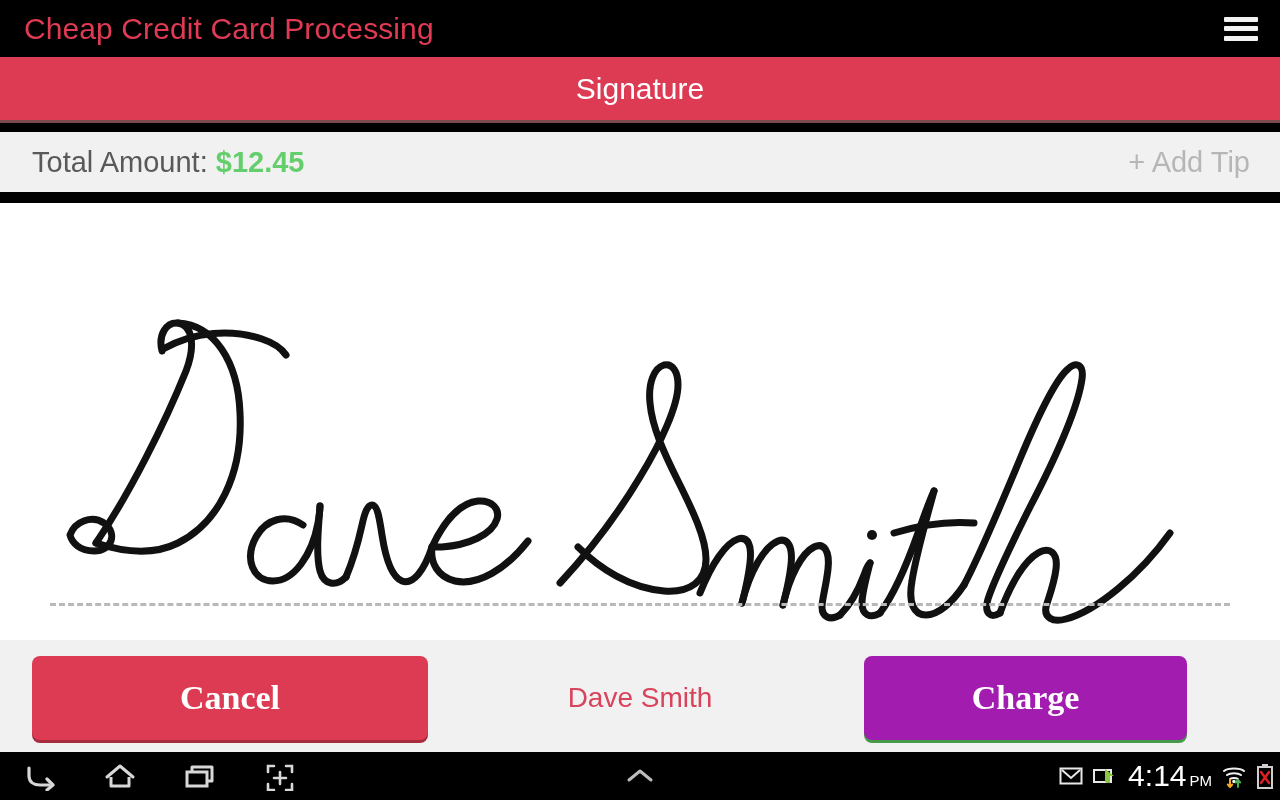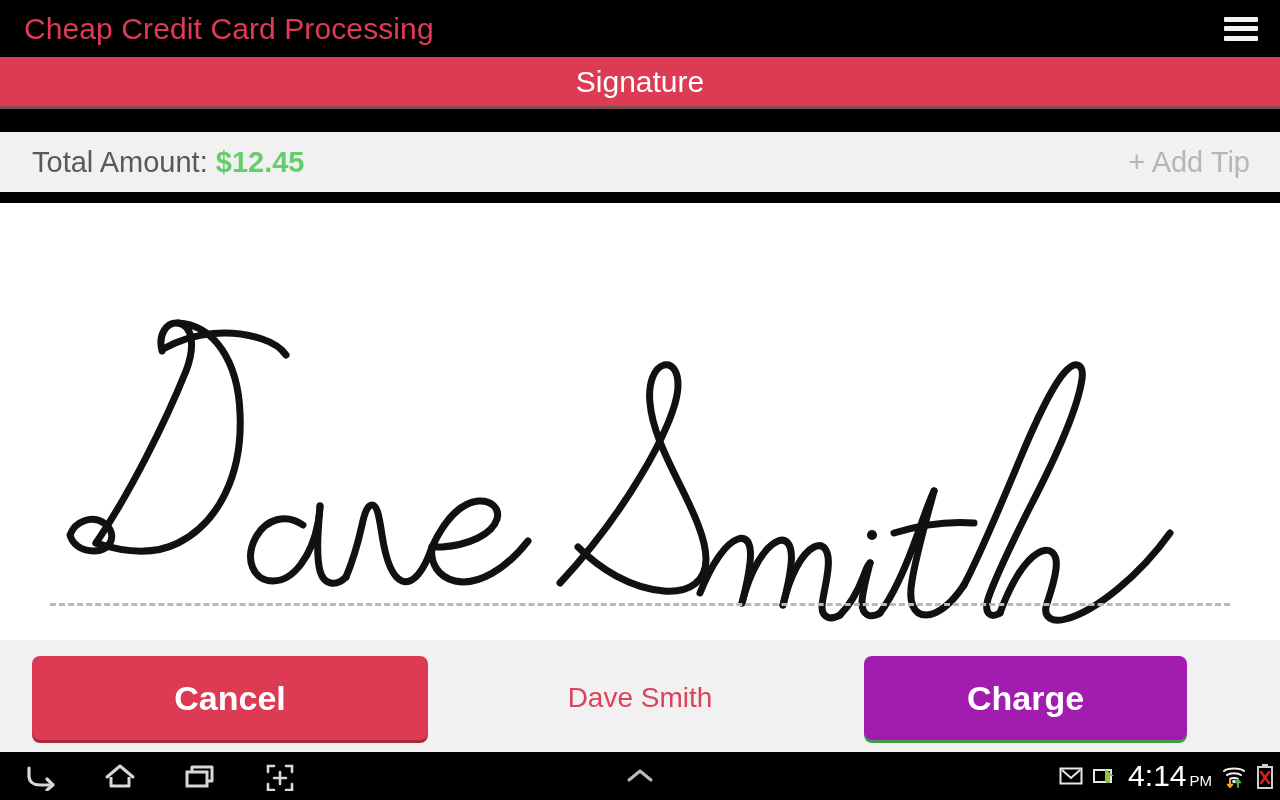--- a/index.html
+++ b/index.html
@@ -23,21 +23,21 @@
   }
   .hamburger {
     width:34px; height:24px; margin-right:22px;
     display:flex; flex-direction:column; justify-content:space-between;
     cursor:pointer;
   }
   .hamburger span { display:block; height:5px; background:#f2f2f2; border-radius:1px; width:100%; }
 
   
   .titlebar {
-    position:absolute; left:0; top:57px; width:1280px; height:52px;
+    position:absolute; left:0; top:57px; width:1280px; height:66px;
     background:#dd3a53;
     display:flex; align-items:center; justify-content:center;
     border-bottom:3px solid #7d4a4f;
   }
   .titlebar-text { color:#ffffff; font-size:30px; font-weight:400; }
 
   
   .amountbar {
     position:absolute; left:0; top:132px; width:1280px; height:60px;
     background:#f1f1f1;
@@ -62,21 +62,21 @@
 
   
   .actionbar {
     position:absolute; left:0; top:640px; width:1280px; height:112px;
     background:#f1f1f1;
     display:flex; align-items:center;
   }
   .btn {
     border:none; border-radius:8px; color:#ffffff;
     font-size:34px; font-weight:bold;
-    cursor:pointer; font-family:Liberation Sans, sans-serif;
+    cursor:pointer; font-family:Liberation Serif, serif;
   }
   .btn-cancel {
     position:absolute; left:32px; top:656px;
     width:396px; height:84px;
     background:#dd3a53;
     box-shadow:0 3px 0 #a82a3d;
   }
   .btn-charge {
     position:absolute; left:864px; top:656px;
     width:323px; height:84px;

